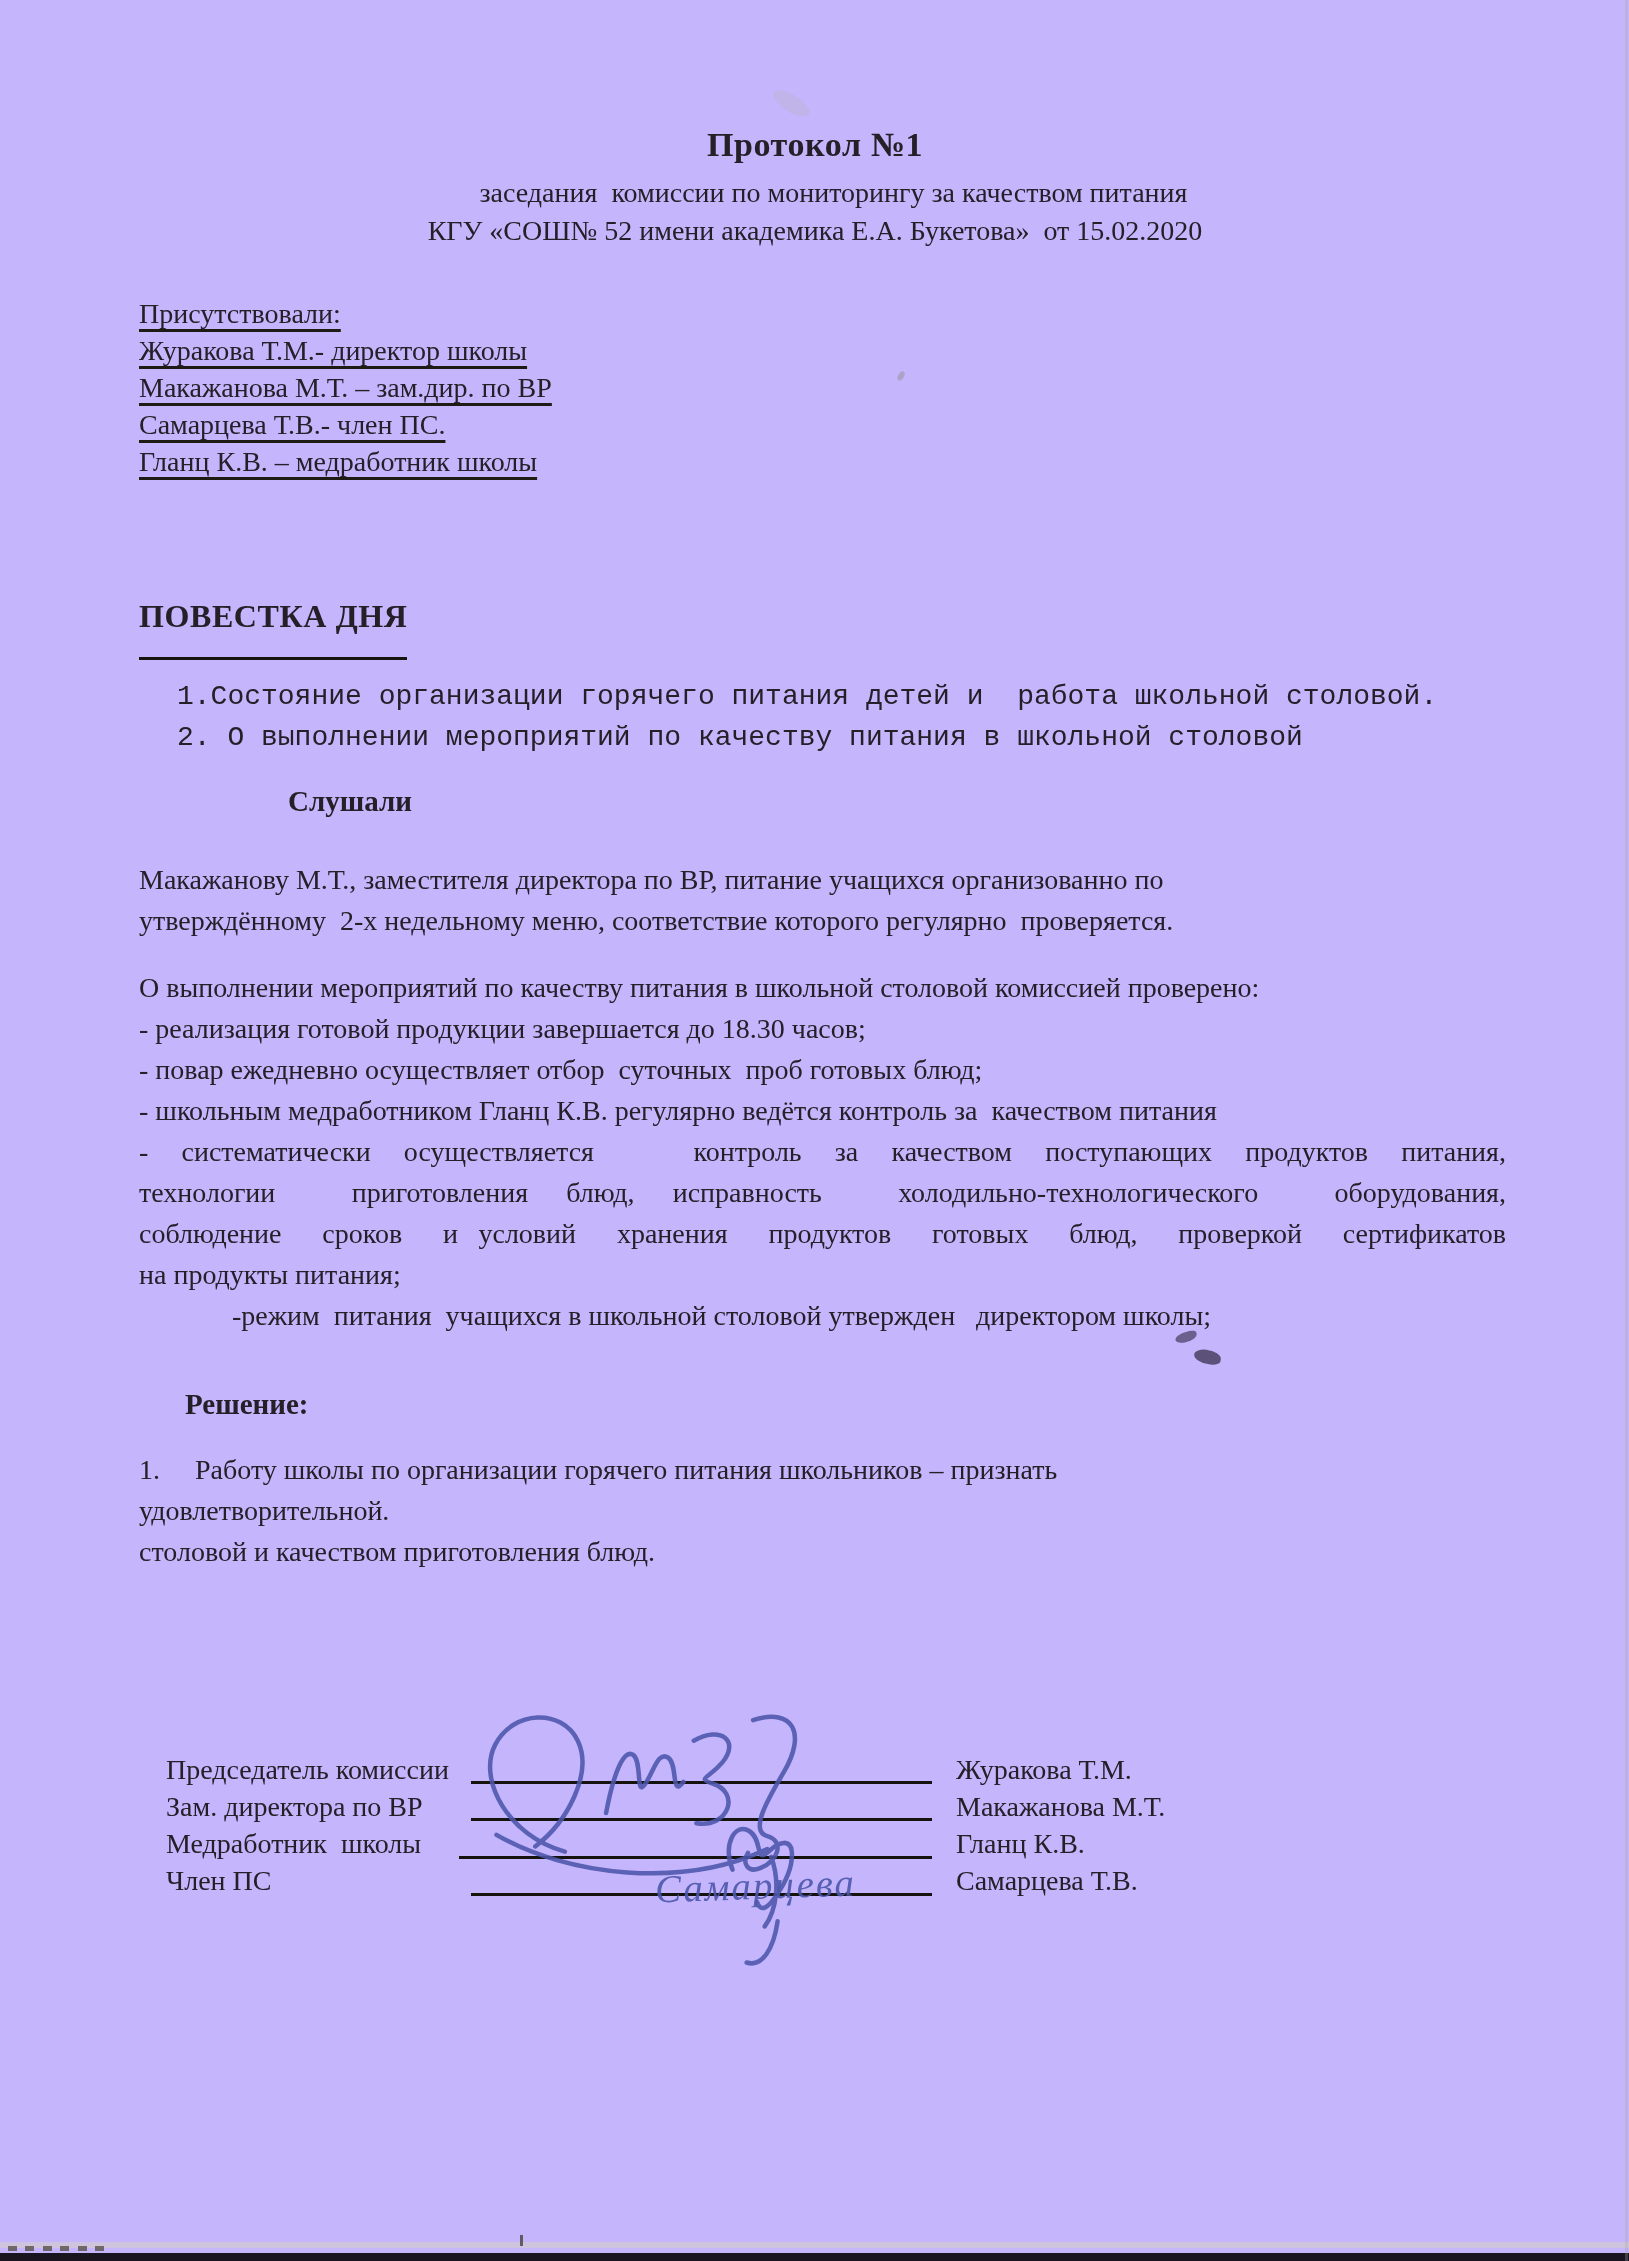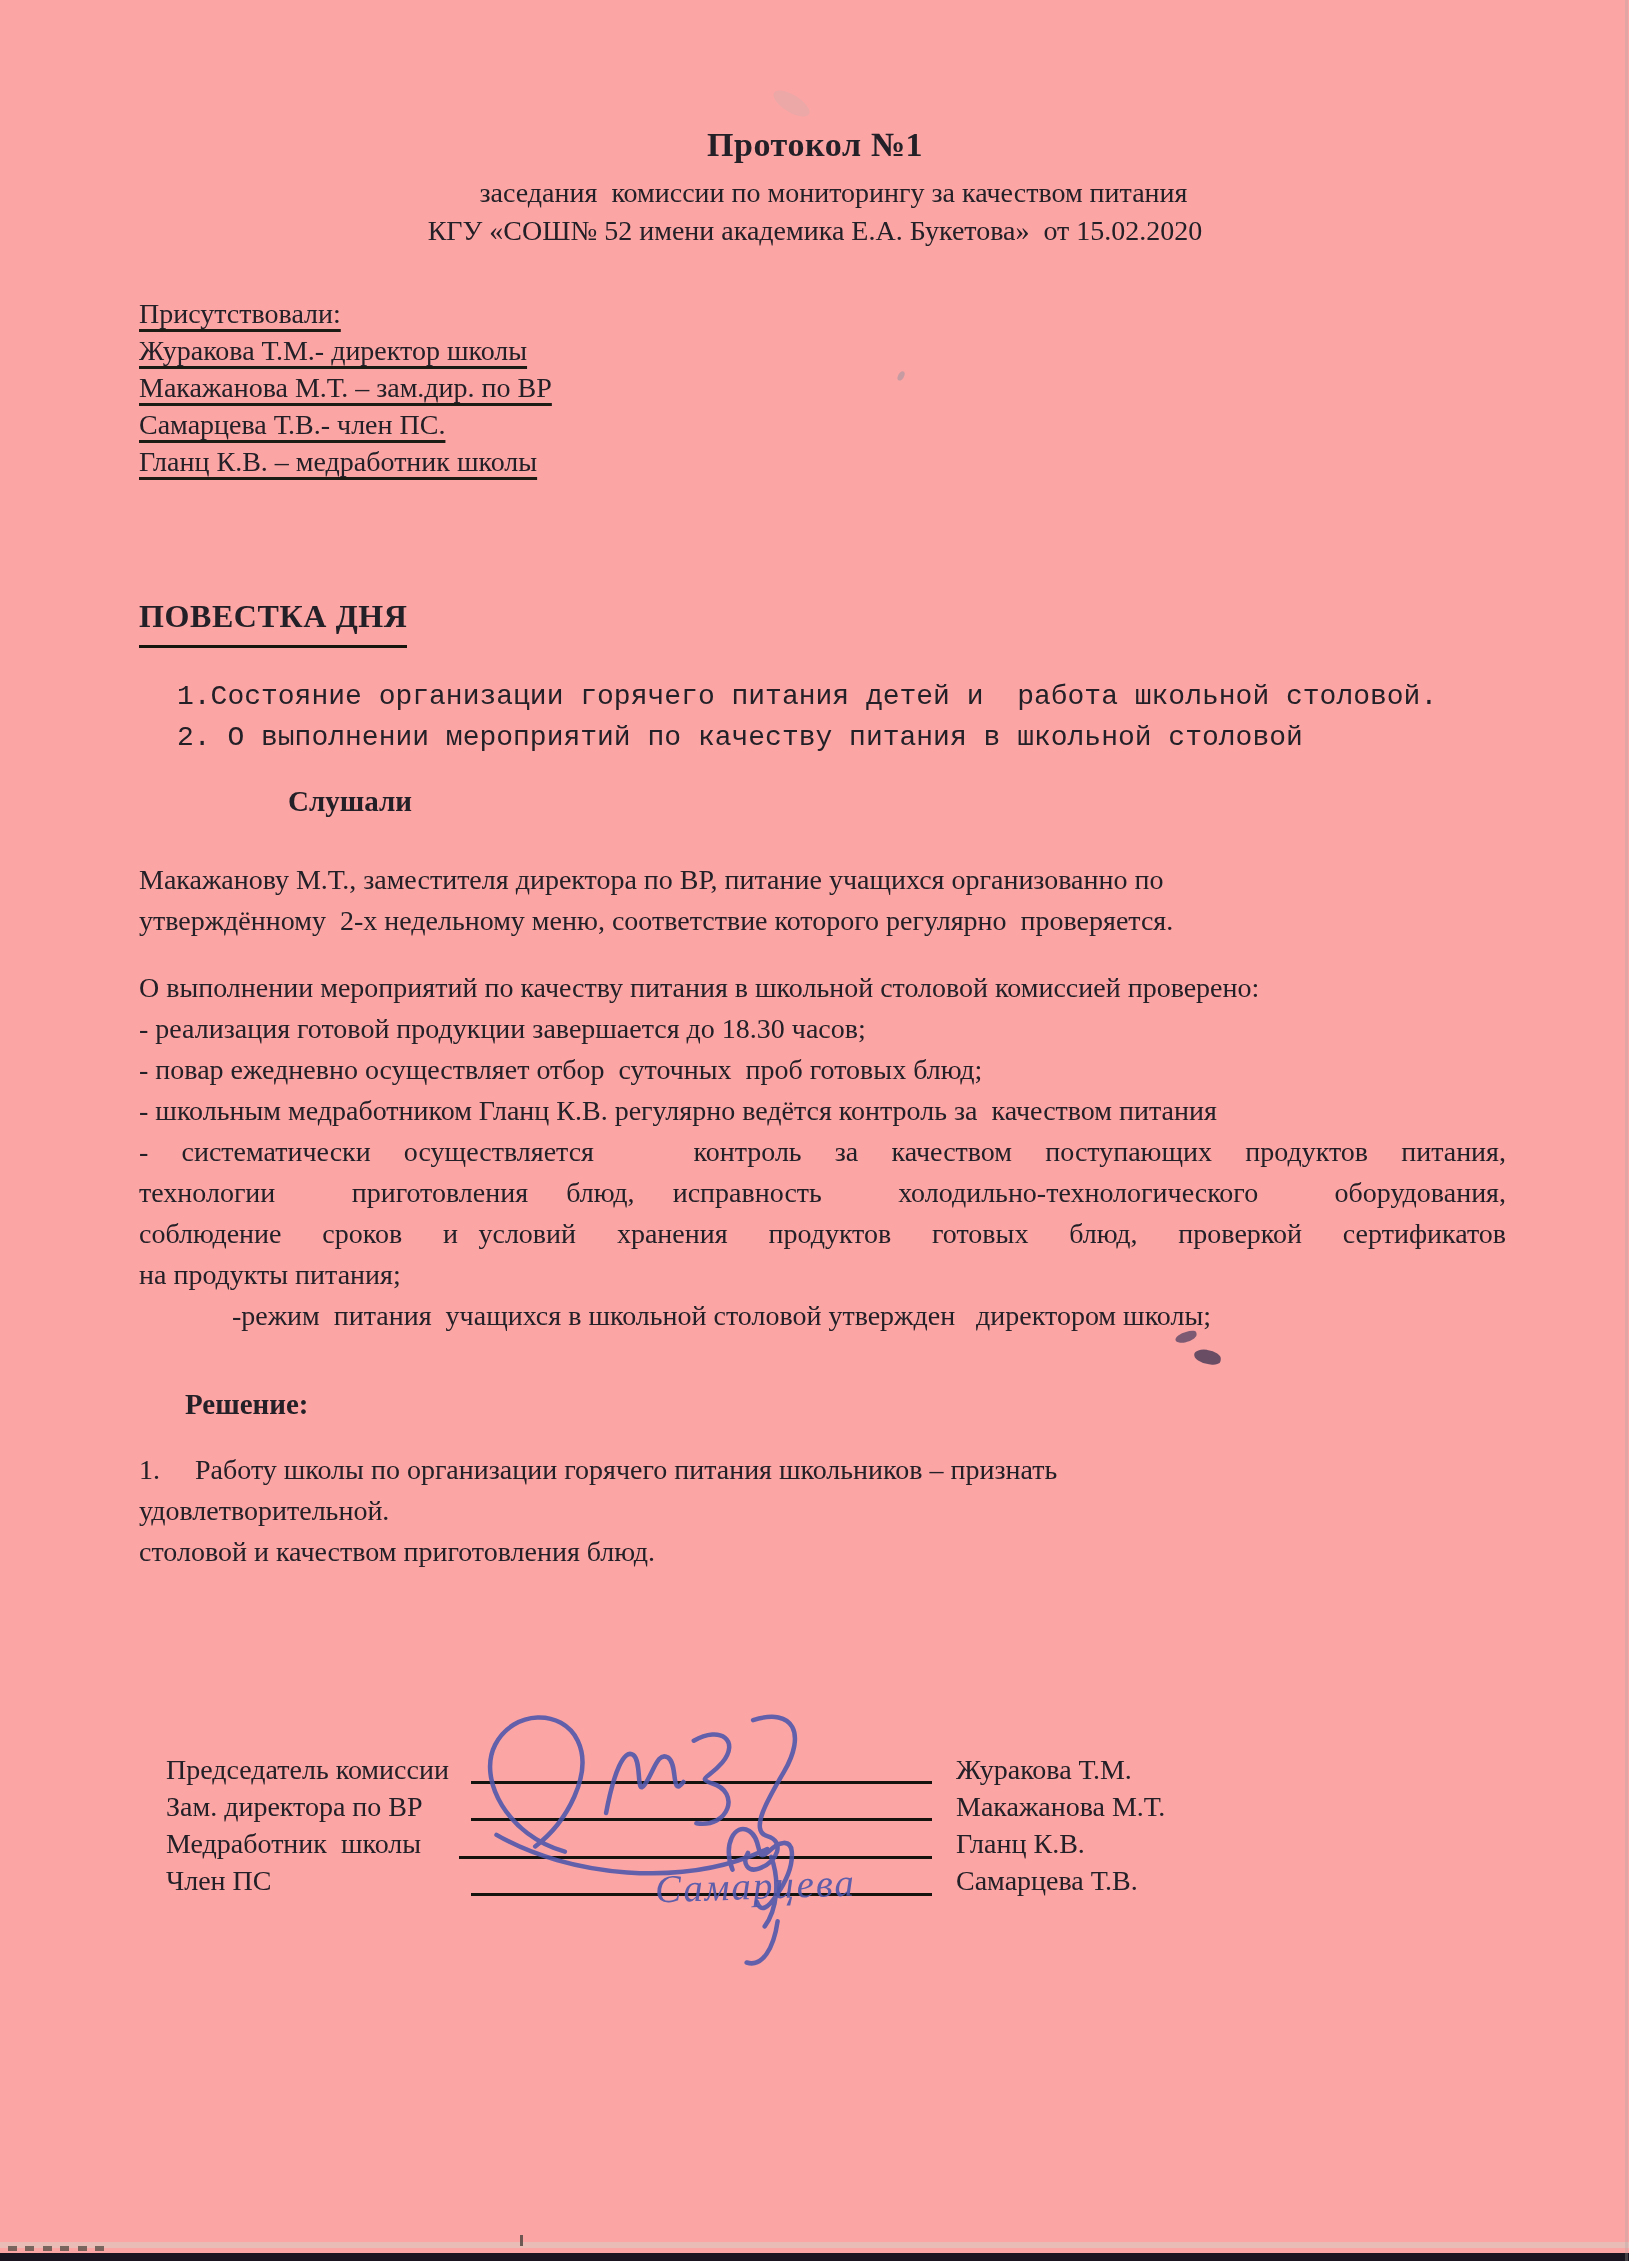--- a/index.html
+++ b/index.html
@@ -1,37 +1,37 @@
 <!DOCTYPE html>
 <html style="font-size:10.3px"><head>
 <meta charset="utf-8">
 <style>
   html,body{margin:0;padding:0;background:#8a8a8a;}
   .page{
     position:relative;
     width:1630px;height:2261px;
-    background:#fca5a5;
+    background:#c4b5fd;
     font-family:"Liberation Serif","DejaVu Serif",serif;
     color:#232127;
     overflow:hidden;
   }
   .abs{position:absolute;}
   .center{left:0;right:0;text-align:center;}
   .line{white-space:pre-wrap;}
   .doc-title{font-size:34px;font-weight:bold;letter-spacing:0.6px;}
   .doc-sub{font-size:28px;}
   .attendees{font-size:28px;line-height:37px;}
   .attendees .u{
     text-decoration:underline;
     text-decoration-thickness:2.6px;
     text-underline-offset:5.8px;
     text-decoration-color:#1d1c14;
   }
   .agenda-head{font-size:32px;font-weight:bold;letter-spacing:0.6px;}
-  .agenda-head .hu{display:inline-block;border-bottom:3.9px solid #15140d;padding-bottom:10px;}
+  .agenda-head .hu{display:inline-block;border-bottom:3.9px solid #15140d;padding-bottom:22px;}
   .agenda-items{font-size:28px;line-height:41px;}
   .subhead{font-size:29px;font-weight:bold;}
   .body-text{font-size:28px;line-height:41px;width:1367px;}
   .just{text-align:justify;text-align-last:justify;}
   .indent-rezhim{padding-left:93px;}
   .solutions{font-size:28px;line-height:41px;width:1393px;}
   .sig-labels,.sig-names{font-size:28px;line-height:37px;}
   .sig-line{height:0;border-top:3.2px solid #14130e;}
   .handwritten{
     font-size:39px;font-style:italic;color:#4d57ac;

